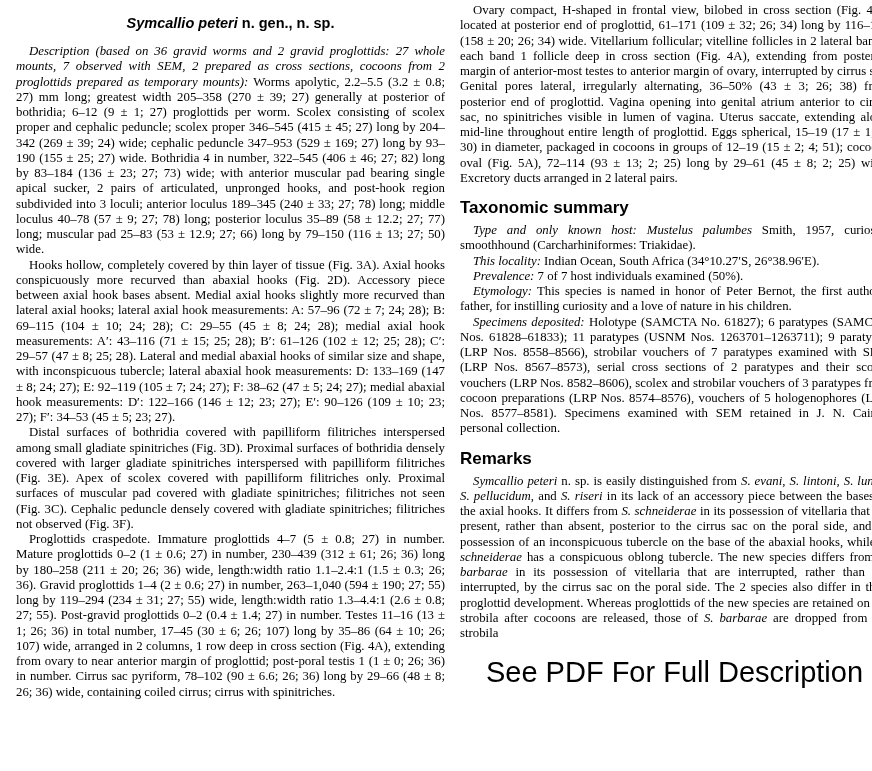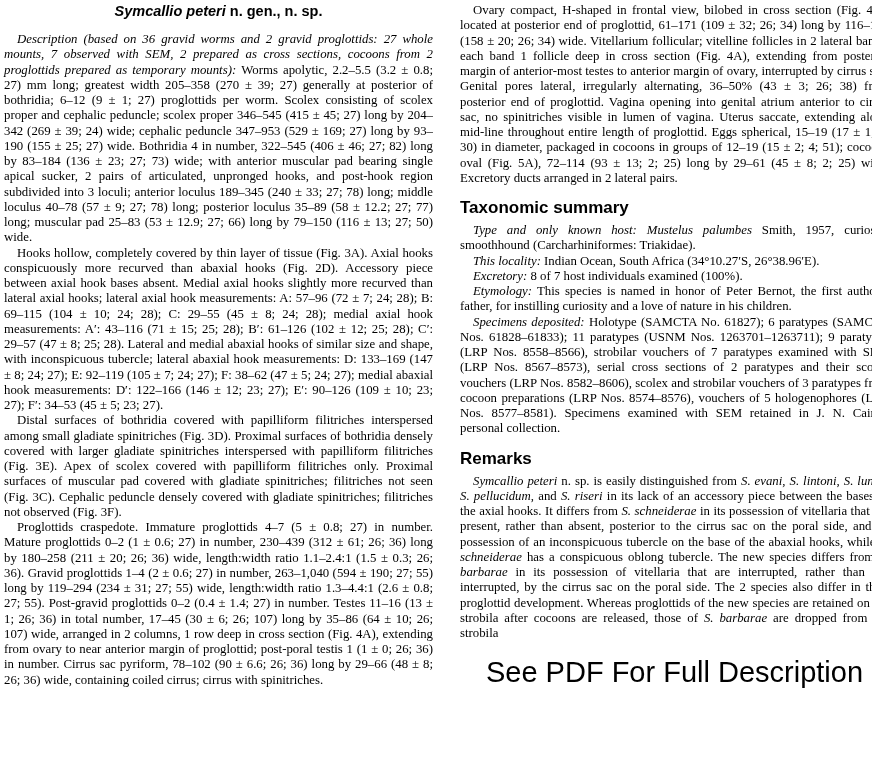--- a/index.html
+++ b/index.html
@@ -9,21 +9,21 @@
     width: 872px;
     height: 771px;
     background: #ffffff;
     color: #000000;
     font-family: "Liberation Serif", serif;
     font-size: 12.8px;
     line-height: 15.25px;
     overflow: hidden;
   }
   .col { position: absolute; top: 3px; }
-  .col-left  { left: 4px;   width: 429px; }
+  .col-left  { left: 16px;   width: 429px; margin-top: 12px; }
   .col-right { left: 460px; width: 429px; }
 
   .title-block {
     text-align: center;
     font-family: "Liberation Sans", sans-serif;
     margin-bottom: 12px;
   }
   .title-line1 { font-size: 14.5px; font-weight: bold; line-height: 17px; }
   .title-line2 { font-size: 12.8px; line-height: 15px; }
 
@@ -68,21 +68,21 @@
     <p class="para"><span>Proglottids craspedote. Immature proglottids 4–7 (5 ± 0.8; 27) in number. Mature proglottids 0–2 (1 ± 0.6; 27) in number, 230–439 (312 ± 61; 26; 36) long by 180–258 (211 ± 20; 26; 36) wide, length:width ratio 1.1–2.4:1 (1.5 ± 0.3; 26; 36). Gravid proglottids 1–4 (2 ± 0.6; 27) in number, 263–1,040 (594 ± 190; 27; 55) long by 119–294 (234 ± 31; 27; 55) wide, length:width ratio 1.3–4.4:1 (2.6 ± 0.8; 27; 55). Post-gravid proglottids 0–2 (0.4 ± 1.4; 27) in number. Testes 11–16 (13 ± 1; 26; 36) in total number, 17–45 (30 ± 6; 26; 107) long by 35–86 (64 ± 10; 26; 107) wide, arranged in 2 columns, 1 row deep in cross section (Fig. 4A), extending from ovary to near anterior margin of proglottid; post-poral testis 1 (1 ± 0; 26; 36) in number. Cirrus sac pyriform, 78–102 (90 ± 6.6; 26; 36) long by 29–66 (48 ± 8; 26; 36) wide, containing coiled cirrus; cirrus with spinitriches.</span></p>
   </div>
 
   <div class="col col-right">
     <p class="para"><span>Ovary compact, H-shaped in frontal view, bilobed in cross section (Fig. 4B), located at posterior end of proglottid, 61–171 (109 ± 32; 26; 34) long by 116–194 (158 ± 20; 26; 34) wide. Vitellarium follicular; vitelline follicles in 2 lateral bands, each band 1 follicle deep in cross section (Fig. 4A), extending from posterior margin of anterior-most testes to anterior margin of ovary, interrupted by cirrus sac. Genital pores lateral, irregularly alternating, 36–50% (43 ± 3; 26; 38) from posterior end of proglottid. Vagina opening into genital atrium anterior to cirrus sac, no spinitriches visible in lumen of vagina. Uterus saccate, extending along mid-line throughout entire length of proglottid. Eggs spherical, 15–19 (17 ± 1; 2; 30) in diameter, packaged in cocoons in groups of 12–19 (15 ± 2; 4; 51); cocoons oval (Fig. 5A), 72–114 (93 ± 13; 2; 25) long by 29–61 (45 ± 8; 2; 25) wide. Excretory ducts arranged in 2 lateral pairs.</span></p>
 
     <h2 class="section-heading">Taxonomic summary</h2>
 
     <p class="para"><span class="run-i">Type and only known host: Mustelus palumbes</span><span> Smith, 1957, curiosity smoothhound (Carcharhiniformes: Triakidae).</span></p>
     <p class="para"><span class="run-i">This locality:</span><span> Indian Ocean, South Africa (34°10.27′S, 26°38.96′E).</span></p>
-    <p class="para"><span class="run-i">Excretory:</span><span> 8 of 7 host individuals examined (100%).</span></p>
+    <p class="para"><span class="run-i">Prevalence:</span><span> 7 of 7 host individuals examined (50%).</span></p>
     <p class="para"><span class="run-i">Etymology:</span><span> This species is named in honor of Peter Bernot, the first author’s father, for instilling curiosity and a love of nature in his children.</span></p>
     <p class="para"><span class="run-i">Specimens deposited:</span><span> Holotype (SAMCTA No. 61827); 6 paratypes (SAMCTA Nos. 61828–61833); 11 paratypes (USNM Nos. 1263701–1263711); 9 paratypes (LRP Nos. 8558–8566), strobilar vouchers of 7 paratypes examined with SEM (LRP Nos. 8567–8573), serial cross sections of 2 paratypes and their scolex vouchers (LRP Nos. 8582–8606), scolex and strobilar vouchers of 3 paratypes from cocoon preparations (LRP Nos. 8574–8576), vouchers of 5 hologenophores (LRP Nos. 8577–8581). Specimens examined with SEM retained in J. N. Caira’s personal collection.</span></p>
 
     <h2 class="section-heading">Remarks</h2>
 
     <p class="para"><span class="run-i">Symcallio peteri</span><span> n. sp. is easily distinguished from </span><span class="run-i">S. evani</span><span>, </span><span class="run-i">S. lintoni</span><span>, </span><span class="run-i">S. lunae</span><span>, </span><span class="run-i">S. pellucidum</span><span>, and </span><span class="run-i">S. riseri</span><span> in its lack of an accessory piece between the bases of the axial hooks. It differs from </span><span class="run-i">S. schneiderae</span><span> in its possession of vitellaria that are present, rather than absent, posterior to the cirrus sac on the poral side, and its possession of an inconspicuous tubercle on the base of the abaxial hooks, while </span><span class="run-i">S. schneiderae</span><span> has a conspicuous oblong tubercle. The new species differs from </span><span class="run-i">S. barbarae</span><span> in its possession of vitellaria that are interrupted, rather than not interrupted, by the cirrus sac on the poral side. The 2 species also differ in their proglottid development. Whereas proglottids of the new species are retained on the strobila after cocoons are released, those of </span><span class="run-i">S. barbarae</span><span> are dropped from the strobila</span></p>
 
     <div class="footer-note">See PDF For Full Description</div>
   </div>
 

